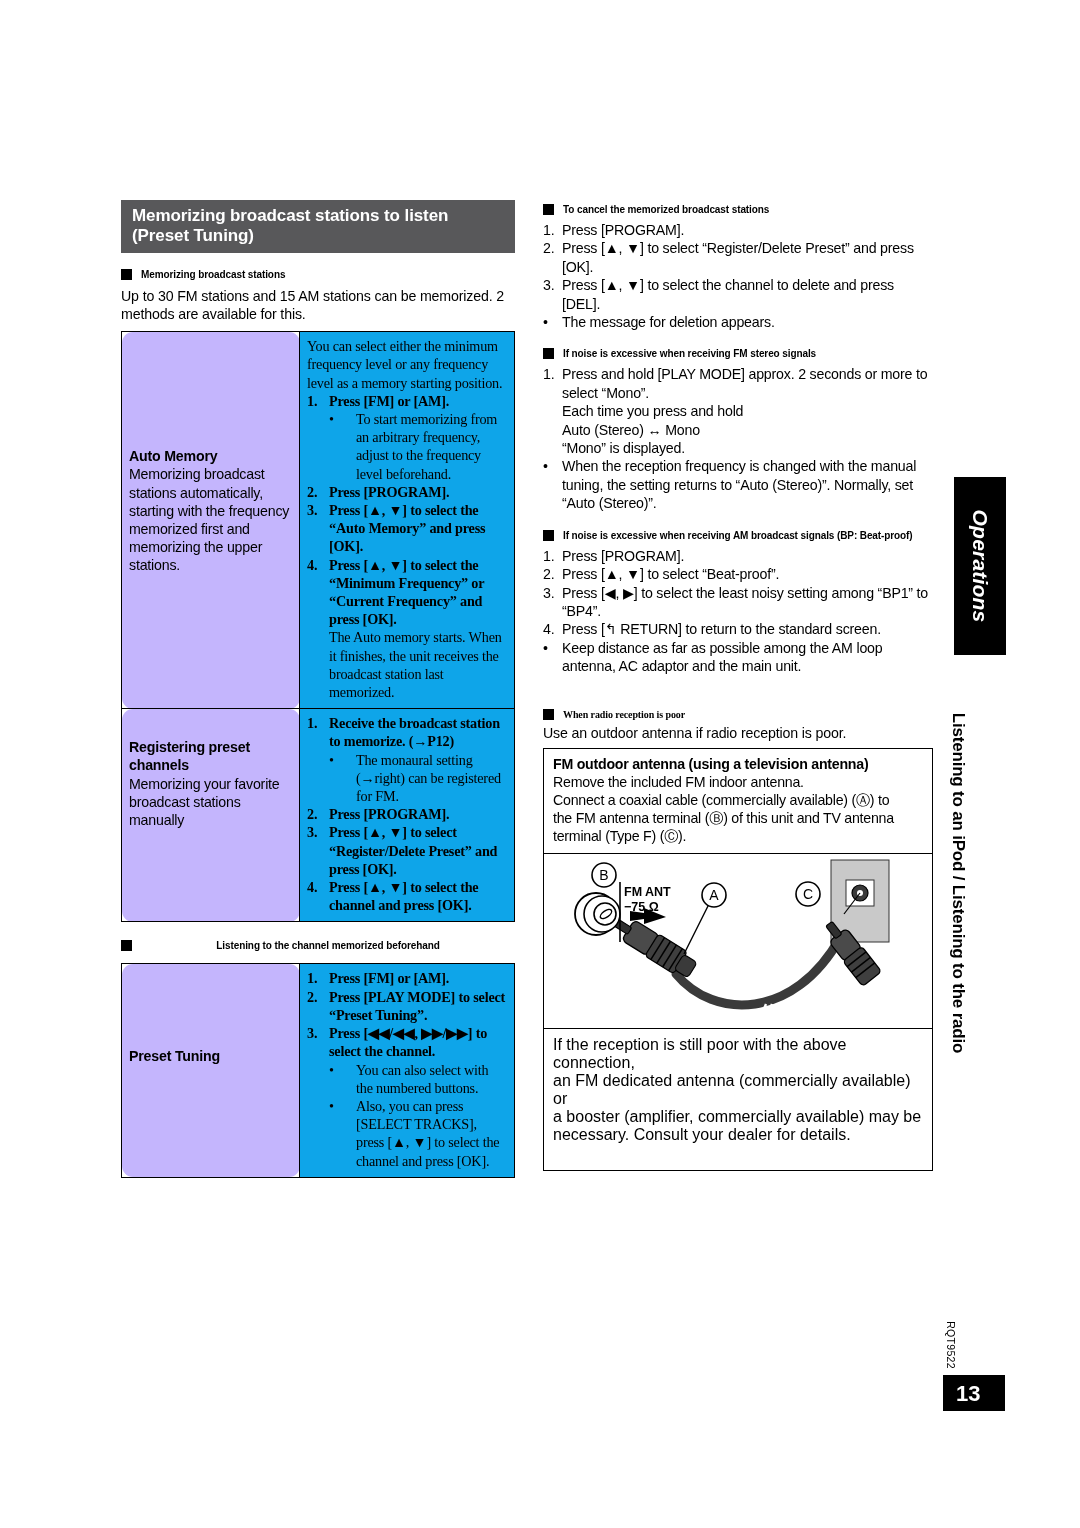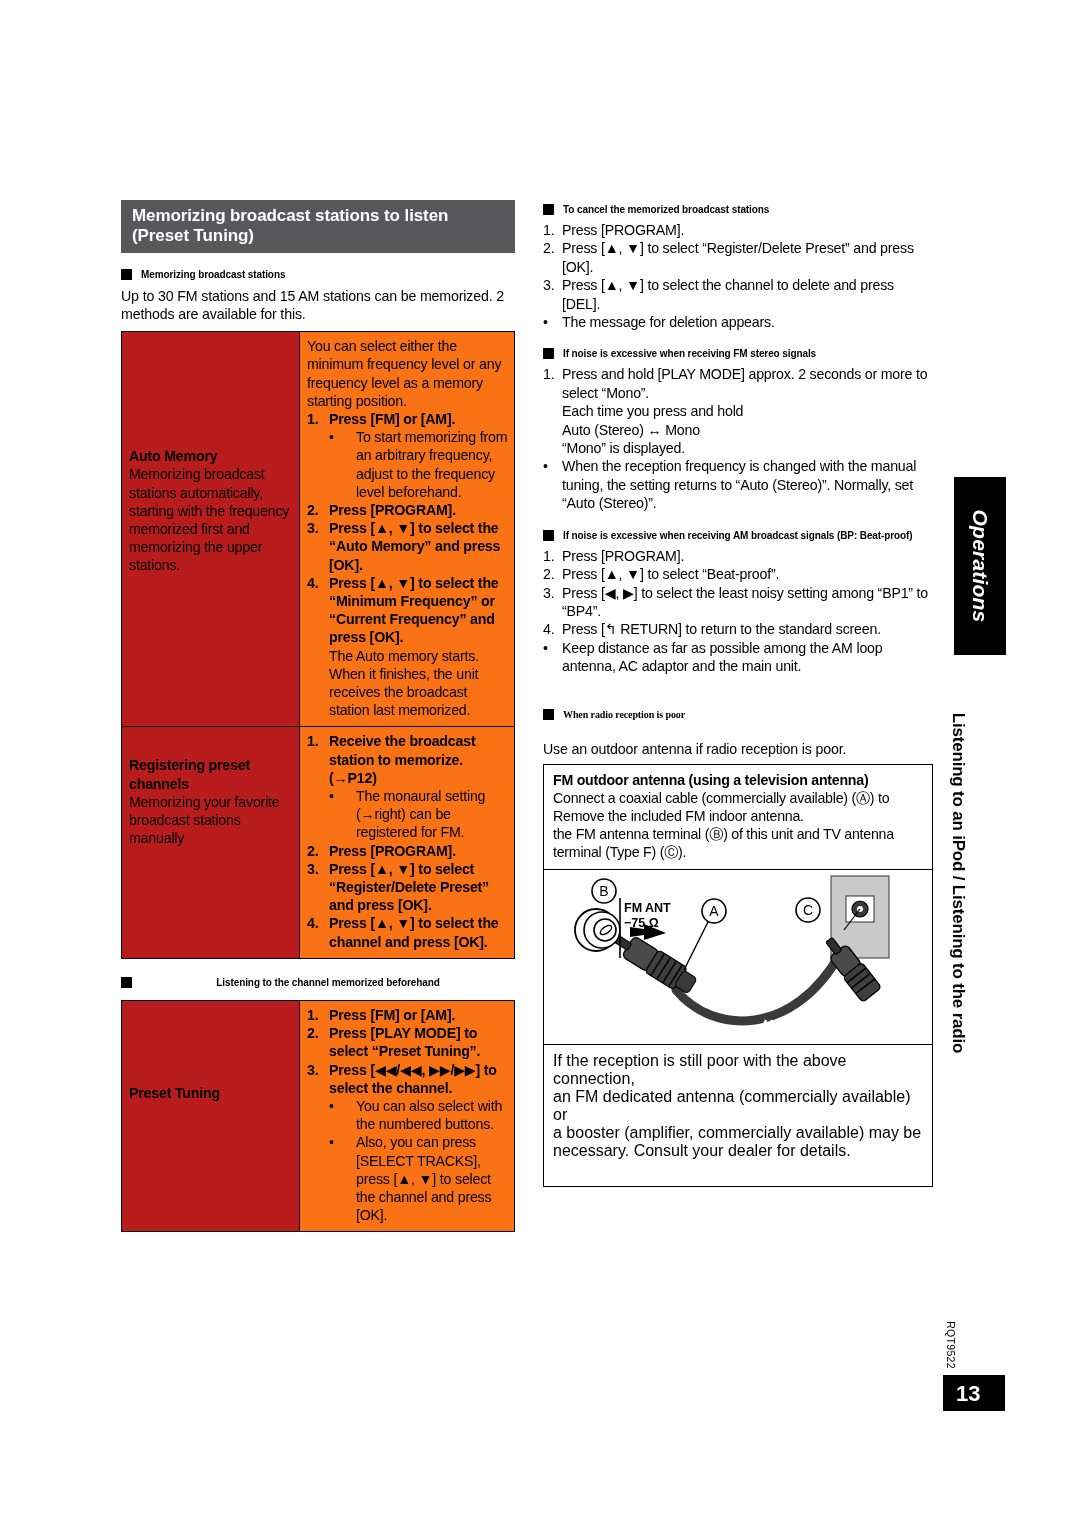--- a/index.html
+++ b/index.html
@@ -27,22 +27,22 @@
   .nlist{margin-top:2px;}
   .nrow{display:flex;font-size:14.2px;line-height:18.4px;letter-spacing:-0.2px;margin-top:0;}
   .nrow .num{flex:0 0 auto;width:19px;}
   .nrow .txt{flex:1 1 auto;}
   .sub-line{font-size:14.2px;line-height:18.4px;letter-spacing:-0.2px;padding-left:19px;}
 
   
   table.t{border-collapse:collapse;width:394px;margin-top:8px;table-layout:fixed;}
   table.t td{border:1px solid #000;vertical-align:top;padding:5px 6px 7px 7px;
              font-size:14.2px;line-height:18.2px;letter-spacing:-0.2px;}
-  table.t td.left{background:#b91c1c;width:164px;}
-  table.t td.right{background:#f97316;}
+  table.t td.left{background:#c4b5fd;width:164px;border-radius:11px;}
+  table.t td.right{background:#0ea5e9;font-family:Liberation Serif, serif;}
   .bold{font-weight:bold;}
   .tl-title{font-weight:bold;}
   .step{display:flex;}
   .step .n{flex:0 0 auto;width:22px;}
   .step .s{flex:1 1 auto;}
   .bul{display:flex;padding-left:22px;}
   .bul .d{flex:0 0 auto;width:11px;}
   .bul .s{flex:1 1 auto;margin-left:16px;}
   .ind{padding-left:22px;}
 
@@ -266,26 +266,26 @@
       <div class="nrow">
         <span class="num">•</span>
         <span class="txt">Keep distance as far as possible among the AM loop antenna, AC adaptor and the main unit.</span>
       </div>
     </div>
 
     <div class="h-sq" style="margin-top:29px;font-family:Liberation Serif, serif;">
       <span class="sq"></span>
       <span>When radio reception is poor</span>
     </div>
-    <div class="para" style="margin-top:17px;">Use an outdoor antenna if radio reception is poor.</div>
+    <div class="para" style="margin-top:1px;">Use an outdoor antenna if radio reception is poor.</div>
 
     <div class="boxnote">
       <div class="bt">FM outdoor antenna (using a television antenna)</div>
+      <div class="bl">Remove the included FM indoor antenna.</div>
       <div class="bl">Connect a coaxial cable (commercially available) (Ⓐ) to</div>
-      <div class="bl">Remove the included FM indoor antenna.</div>
       <div class="bl">the FM antenna terminal (Ⓑ) of this unit and TV antenna</div>
       <div class="bl">terminal (Type F) (Ⓒ).</div>
     </div>
 
     <div class="diagwrap">
       <svg width="388" height="174" viewBox="0 0 388 174">
 
         <rect x="287" y="6" width="58" height="82" fill="#c9c9c9" stroke="#333" stroke-width="1"></rect>
         <rect x="302" y="26" width="28" height="26" fill="#ffffff" stroke="#333" stroke-width="1"></rect>
         <circle cx="316" cy="39" r="8" fill="#3a3a3a" stroke="#000" stroke-width="1.2"></circle>

